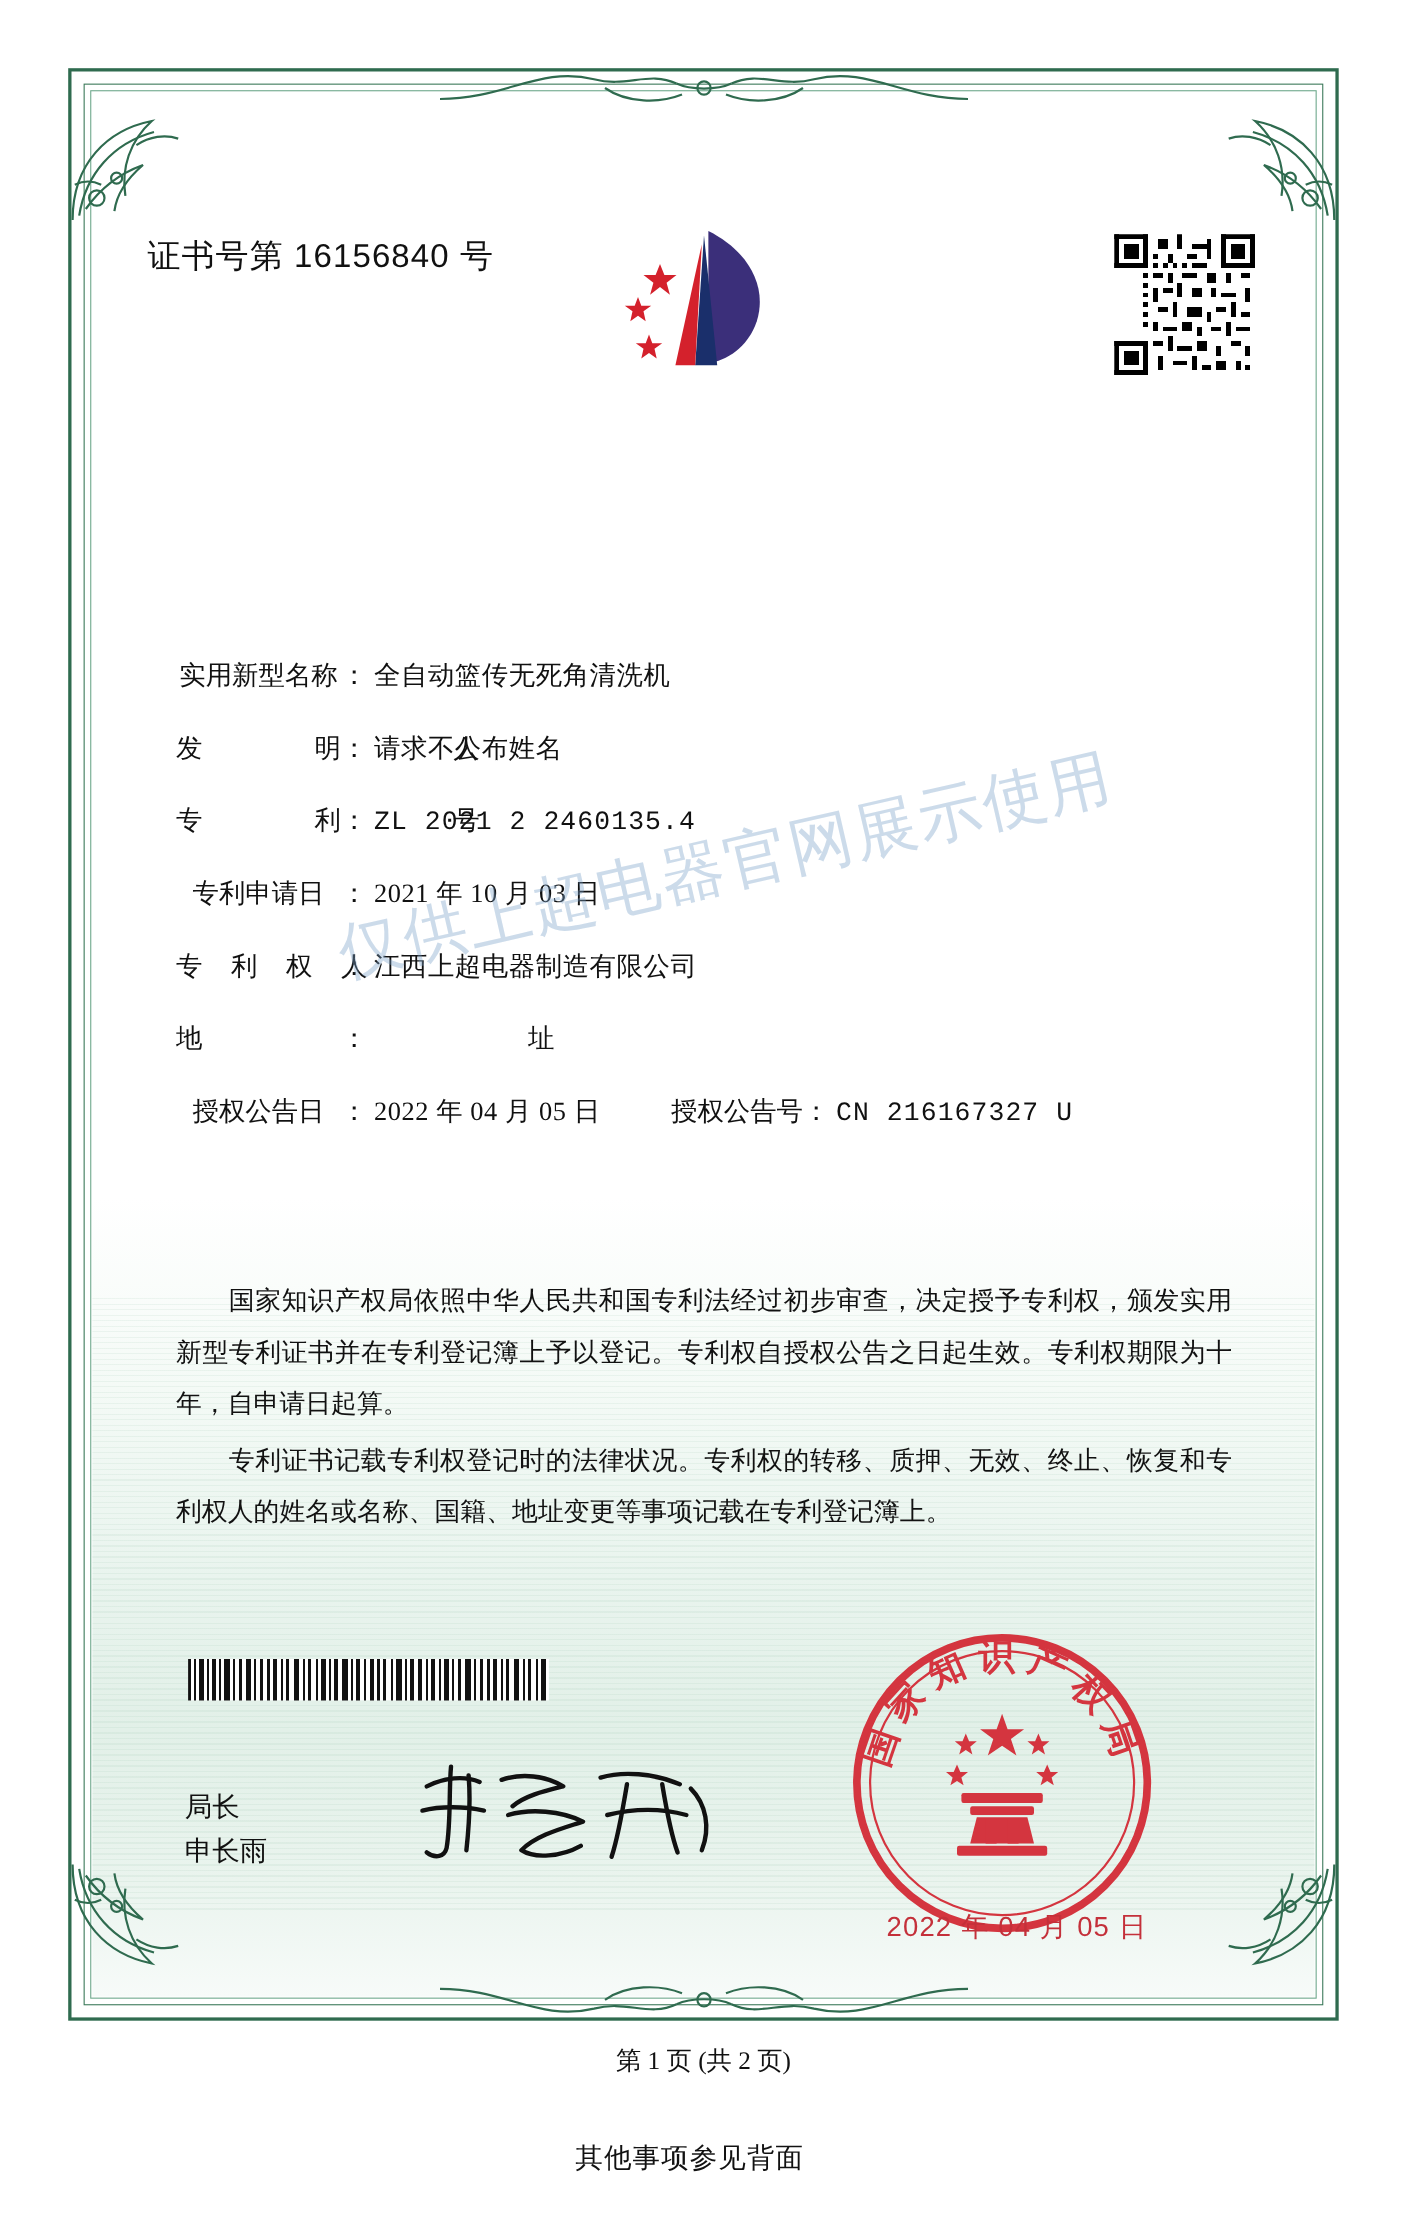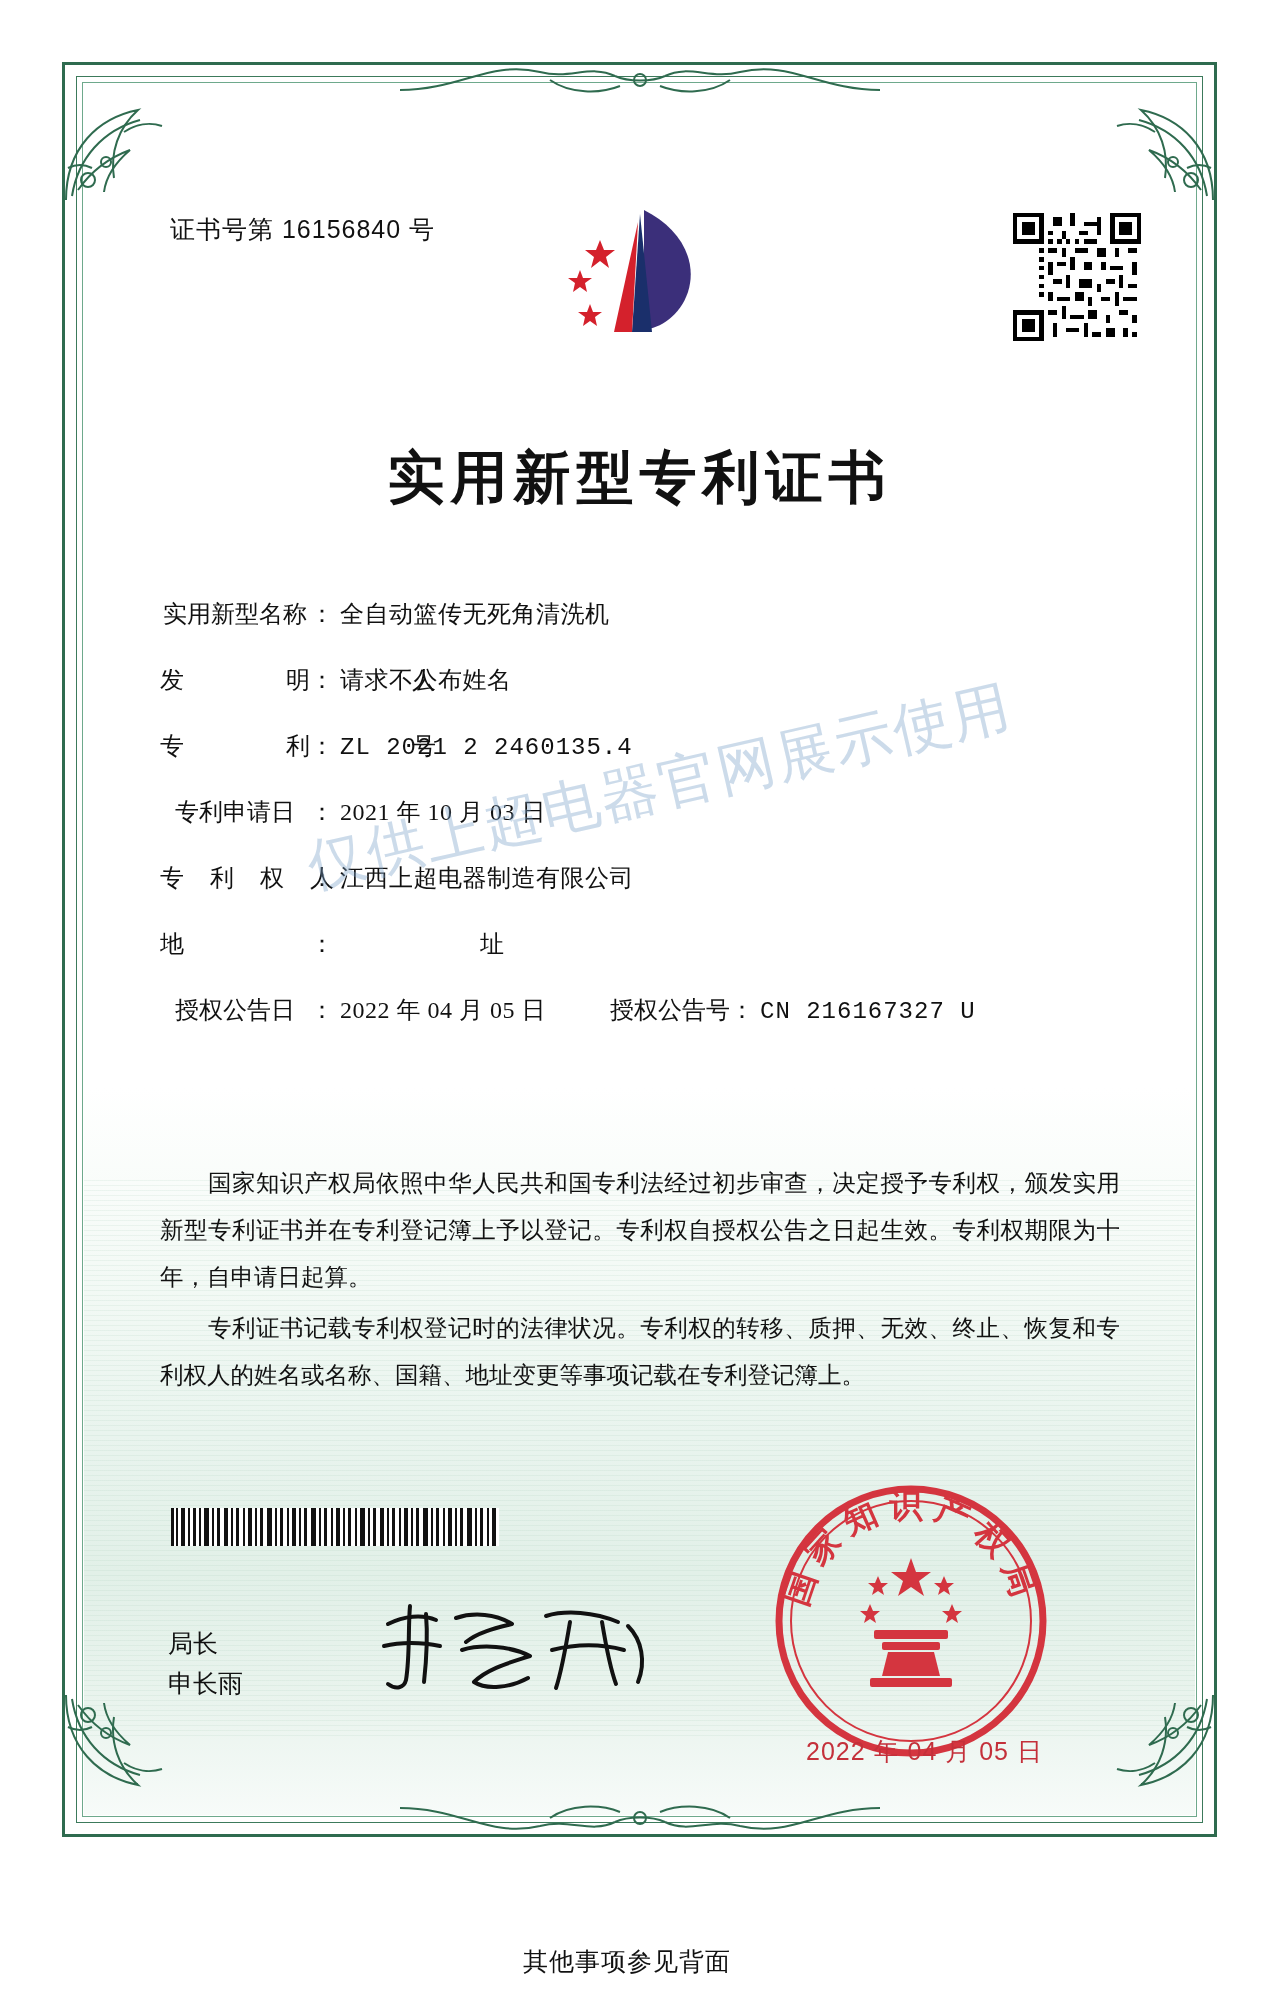--- a/index.html
+++ b/index.html
@@ -95,25 +95,24 @@
     color: #2f6b4f;
   }
   .edge-flourish svg { display:block; width:100%; height:100%; }
   .edge-top  { left: 400px; top: 50px; width: 480px; height: 52px; }
   .edge-bot  { left: 400px; top: 1796px; width: 480px; height: 52px; transform: scaleY(-1); }
 
   
   .cert-number {
     position: absolute;
     left: 134px; top: 213px;
-    font-size: 25px;
+    font-size: 30px;
     letter-spacing: 1px;
     font-family: "Liberation Sans", sans-serif;
     white-space: nowrap;
-    margin-left: 36px;
   }
 
   .logo {
     position: absolute;
     left: 540px; top: 200px;
     width: 200px; height: 160px;
   }
   .logo svg { display:block; width:100%; height:100%; }
 
   .qr {
@@ -428,21 +427,20 @@
           <rect x="18" y="27" width="2" height="1"></rect>
         <rect x="21" y="26" width="2" height="2"></rect>
           <rect x="25" y="26" width="1" height="2"></rect>
         <rect x="27" y="27" width="1" height="1"></rect>
         <rect x="8" y="4" width="1" height="1"></rect>
           <rect x="17" y="6" width="1" height="1"></rect>
       </g>
     </svg>
   </div>
 
-  <div class="title">实用新型专利证书</div>
 
   <div class="fields">
     <div class="row">
       <span class="label">实用新型名称</span>
       <span class="colon">：</span>
       <span class="value">全自动篮传无死角清洗机</span>
     </div>
     <div class="row">
       <span class="label sp1">发　　明　　人</span>
       <span class="colon">：</span>
@@ -587,15 +585,16 @@
       <defs>
         <path id="sealArc" d="M 141,141 m -104,0 a 104,104 0 1,1 208,0"></path>
       </defs>
       <text font-family="Liberation Serif, serif" font-size="33" font-weight="bold" fill="#d4353f" letter-spacing="10">
         <textPath href="#sealArc" startOffset="50%" text-anchor="middle">国家知识产权局</textPath>
       </text>
     </svg>
   </div>
   <div class="seal-date">2022 年 04 月 05 日</div>
 
+  <div class="page-number">第 1 页 (共 2 页)</div>
   <div class="back-note">其他事项参见背面</div>
 
 </div>
 
 </body></html>

